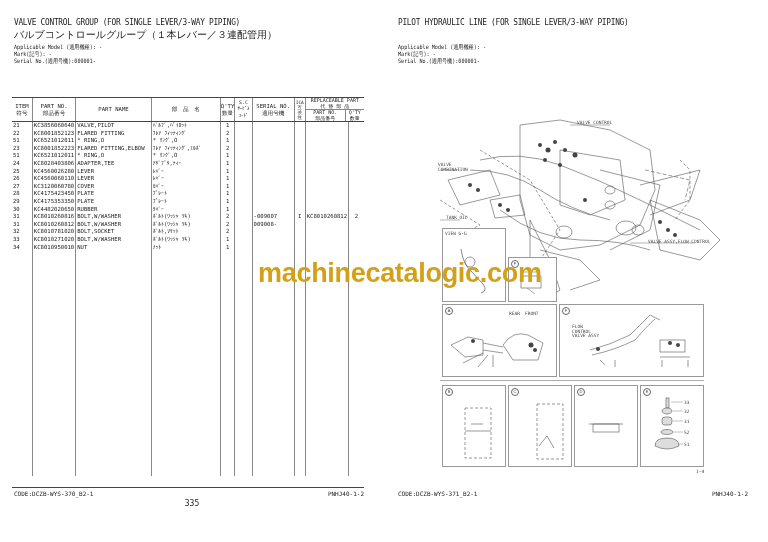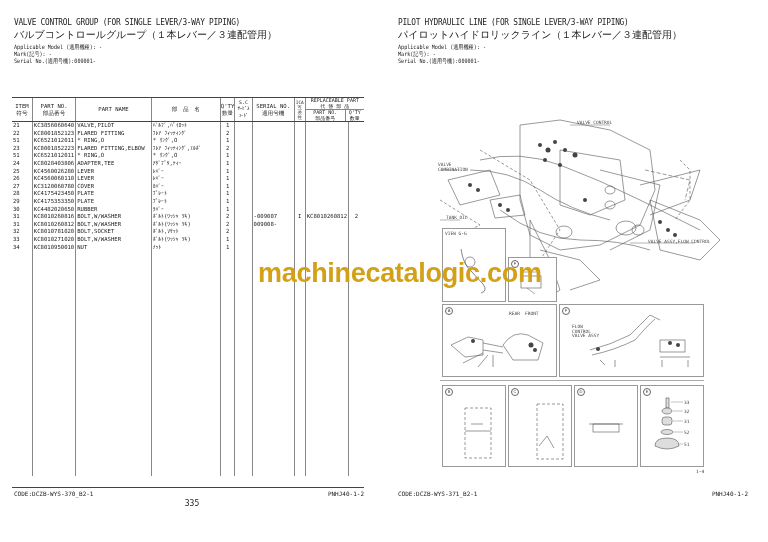--- a/index.html
+++ b/index.html
@@ -306,21 +306,20 @@
   </table>
   <div class="tbl-bottom"></div>
 
   <div class="footer-code">CODE:DCZB-WYS-370_B2-1</div>
   <div class="footer-ref">PNHJ40-1-2</div>
   <div class="page-num">335</div>
 </div>
 
 <div class="page right">
   <div class="title-en">PILOT HYDRAULIC LINE (FOR SINGLE LEVER/3-WAY PIPING)</div>
-  <div class="title-jp">パイロットハイドロリックライン（１本レバー／３連配管用）</div>
   <div class="meta">
     <div>Applicable Model (適用機種): -</div>
     <div>Mark(記号): -</div>
     <div>Serial No.(適用号機):009001-</div>
   </div>
 
   <div class="footer-code">CODE:DCZB-WYS-371_B2-1</div>
   <div class="footer-ref">PNHJ40-1-2</div>
 </div>
 

